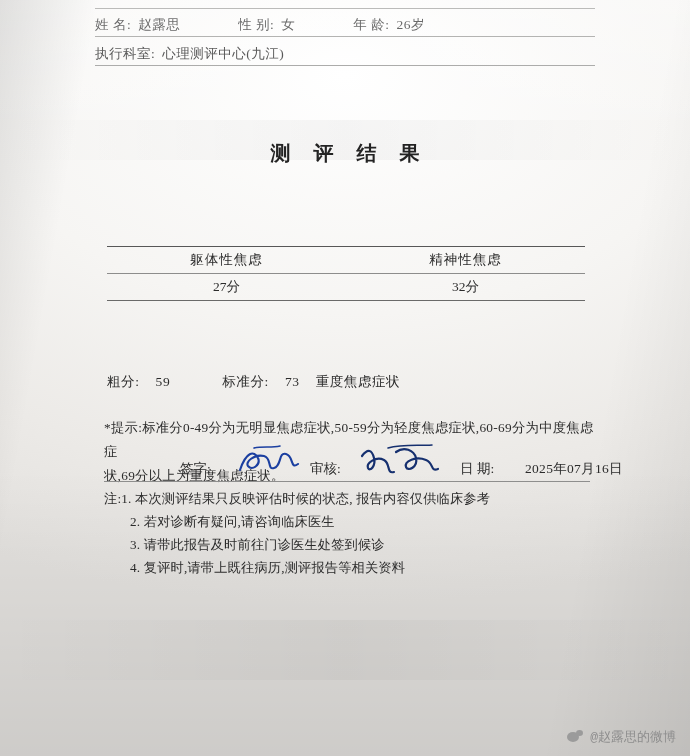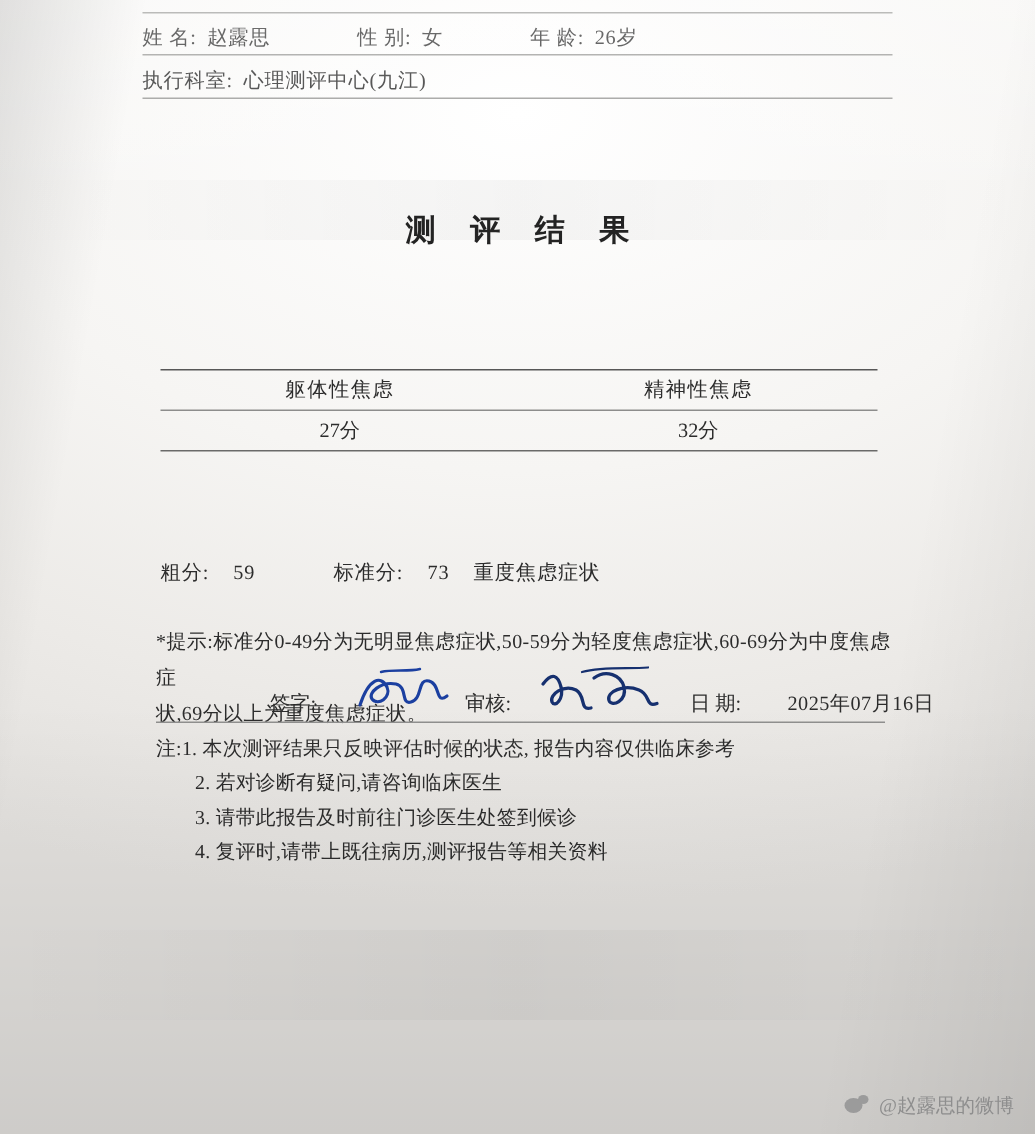--- a/index.html
+++ b/index.html
@@ -176,21 +176,21 @@
   #notes .note-item { padding-left: 26px; white-space: nowrap; }
 
   
   #watermark {
     position: absolute;
     right: 14px;
     bottom: 10px;
     display: flex;
     align-items: center;
     gap: 6px;
-    font-family: Liberation Serif, serif;
+    font-family: Liberation Mono, monospace;
     font-size: 13px;
     color: #8e8e8e;
   }
   #watermark .wb-logo {
     width: 17px;
     height: 14px;
     position: relative;
     display: inline-block;
   }
   #watermark .wb-logo .big {

